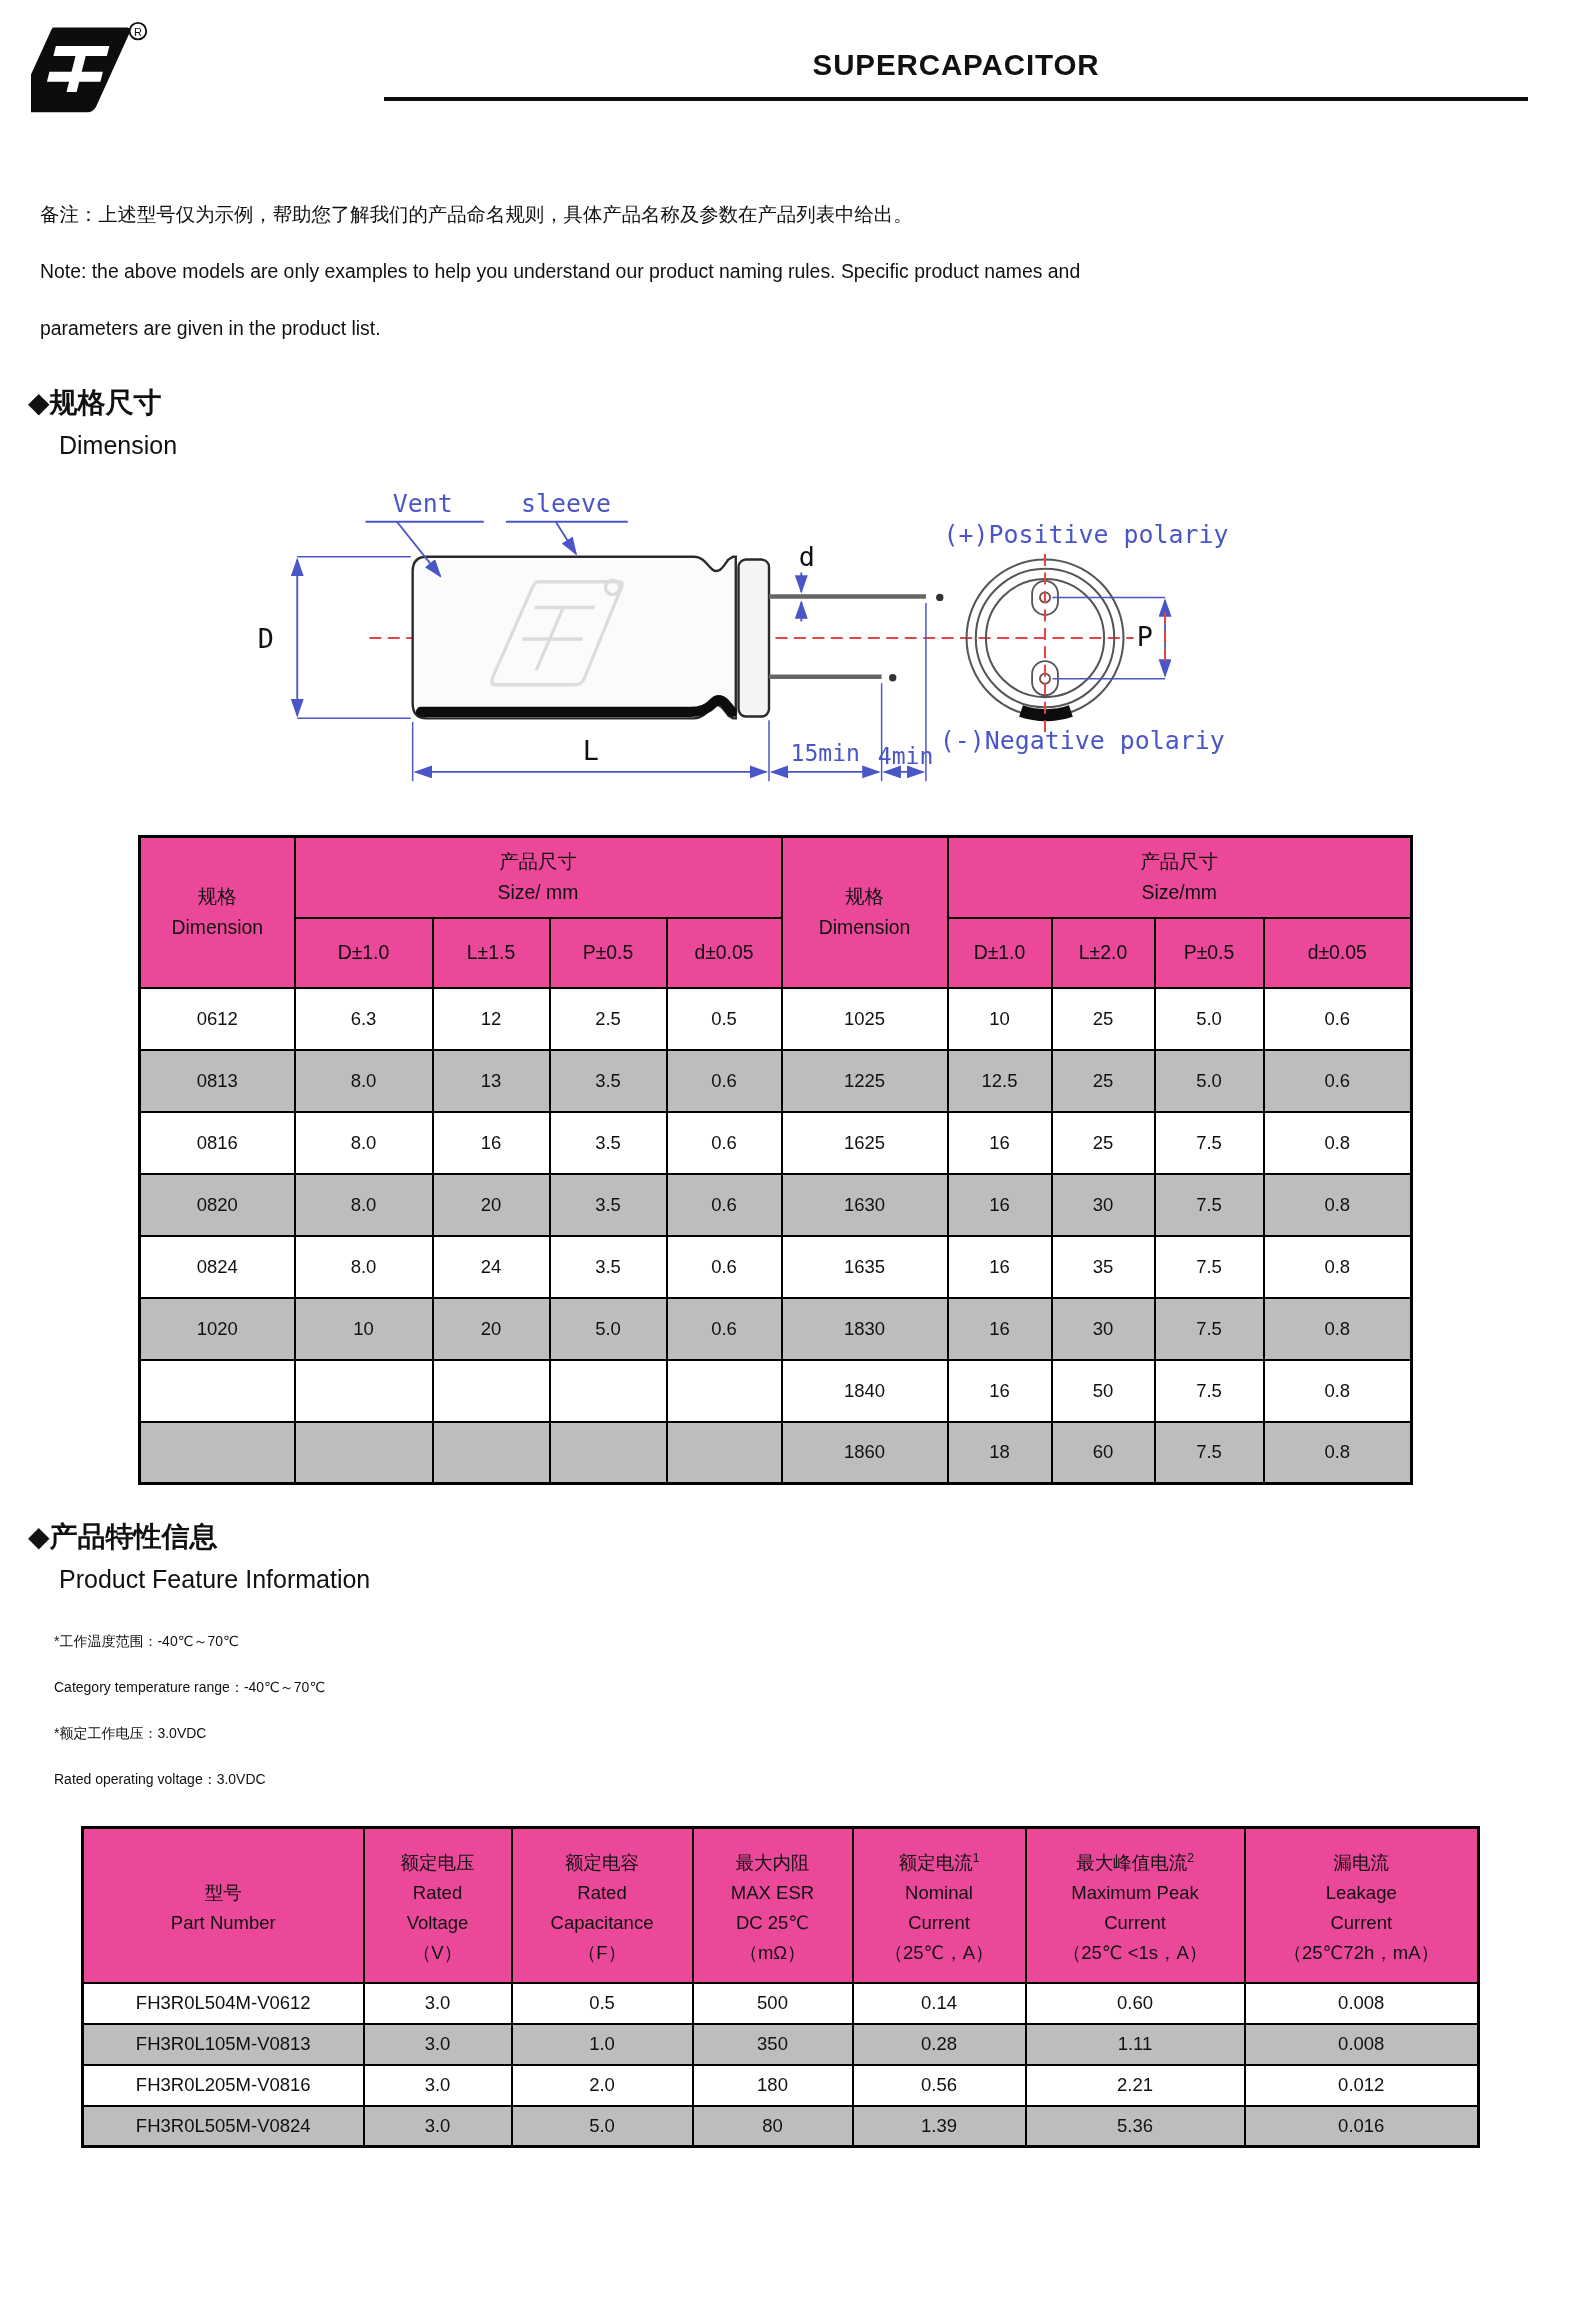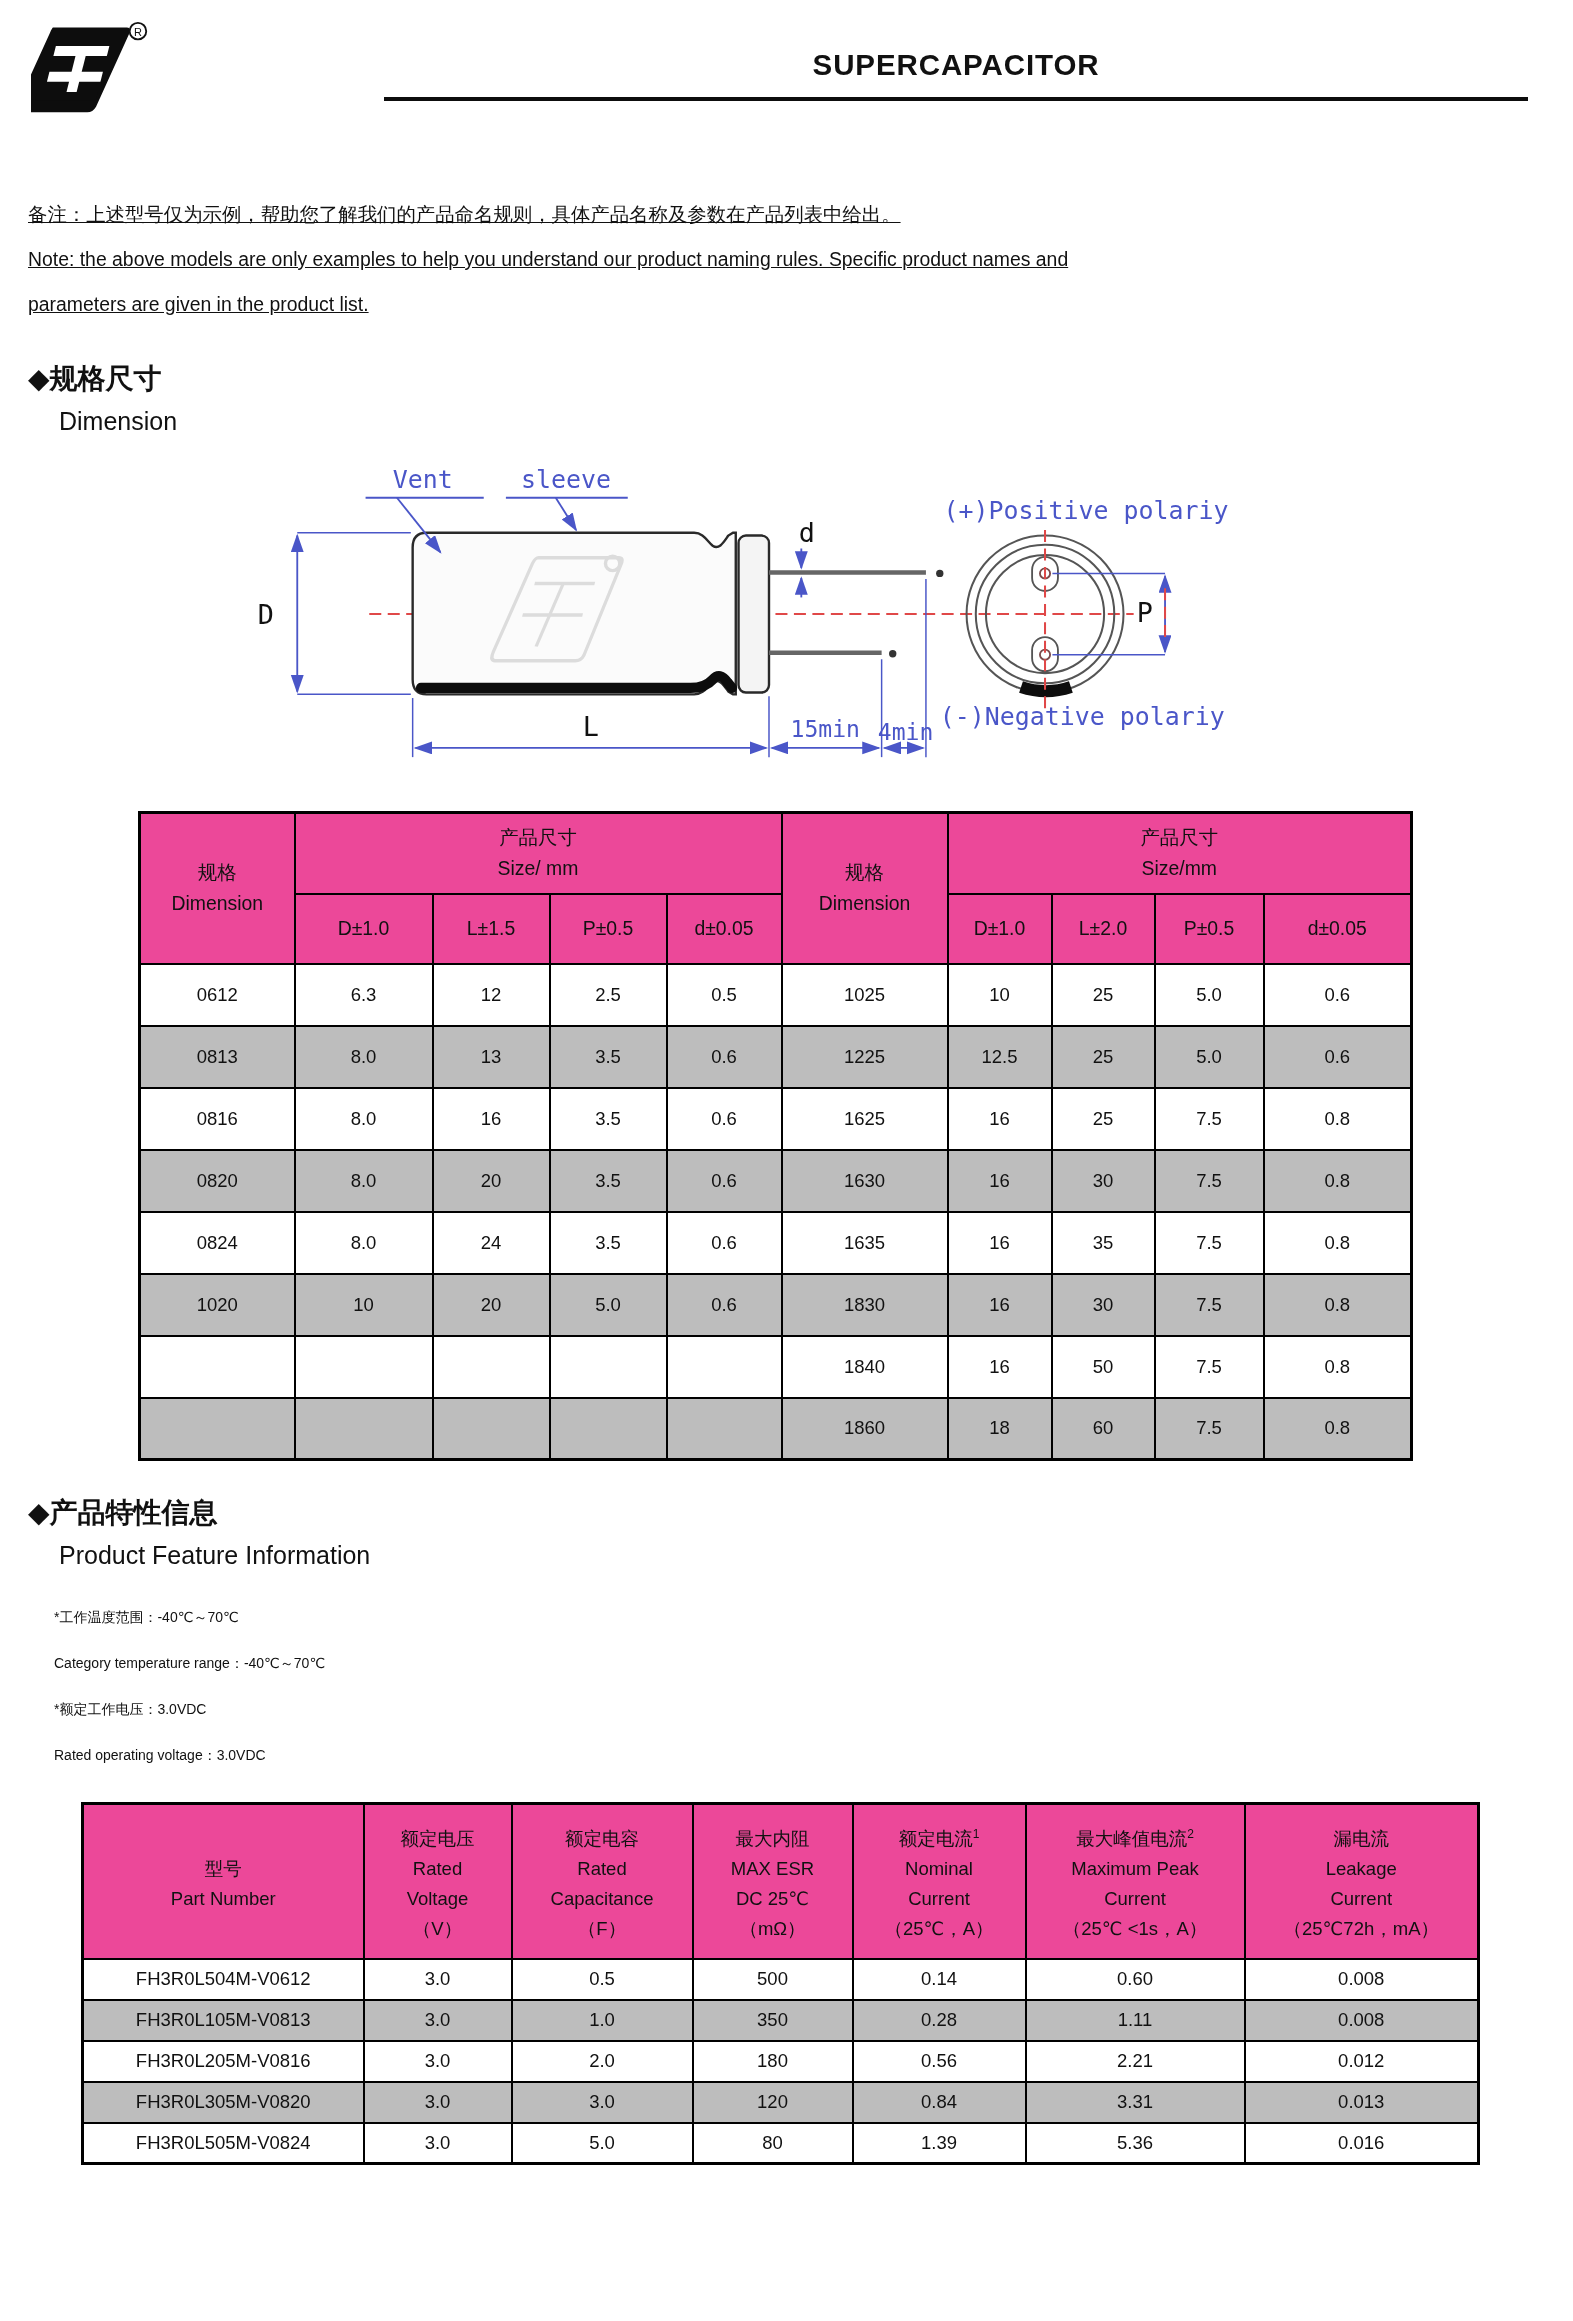--- a/index.html
+++ b/index.html
@@ -16,21 +16,21 @@
   .logo-mark { width:118px; height:96px; flex:none; }
   .logo-text { margin-left:14.8px; padding-top:14.8px; }
   .brand-cn { font-size:43px; font-weight:bold; letter-spacing:4.6px; line-height:1.0; white-space:nowrap; }
   .brand-en { font-size:27px; font-weight:bold; letter-spacing:3.7px; margin-top:3.7px; }
   .header-right { flex:1; }
   .product-title { text-align:center; font-size:29.5px; font-weight:bold; letter-spacing:0.9px; margin-top:28px; }
   .header-rule { height:4.6px; background:#0d0d0d; margin-top:14.8px; }
 
   
   .note-block { margin:76px 28px 0 28px; font-size:19.4px; line-height:45px; }
-  .note-block p { margin:0;text-decoration:underline; }
+  .note-block p { margin:12px; }
 
   
   .section-title { margin:33px 0 0 28px; font-size:28px; font-weight:bold; }
   .section-sub   { margin:9.2px 0 0 59px; font-size:25px; }
 
   
   .diagram-wrap { margin-top:9.2px; }
   svg.diagram { display:block; }
   .lbl-blue { fill:#4a56c8; font-family:"DejaVu Sans Mono",monospace; font-size:27px; }
   .lbl-blue-sm { fill:#4a56c8; font-family:"DejaVu Sans Mono",monospace; font-size:25px; }
@@ -405,29 +405,20 @@
       <tr>
         <td>FH3R0L205M-V0816</td>
         <td>3.0</td>
         <td>2.0</td>
         <td>180</td>
         <td>0.56</td>
         <td>2.21</td>
         <td>0.012</td>
       </tr>
       <tr>
-        <td>FH3R0L305M-V0820</td>
-        <td>3.0</td>
-        <td>3.0</td>
-        <td>120</td>
-        <td>0.84</td>
-        <td>3.31</td>
-        <td>0.013</td>
-      </tr>
-      <tr>
         <td>FH3R0L505M-V0824</td>
         <td>3.0</td>
         <td>5.0</td>
         <td>80</td>
         <td>1.39</td>
         <td>5.36</td>
         <td>0.016</td>
       </tr>
     </tbody>
 </table>

